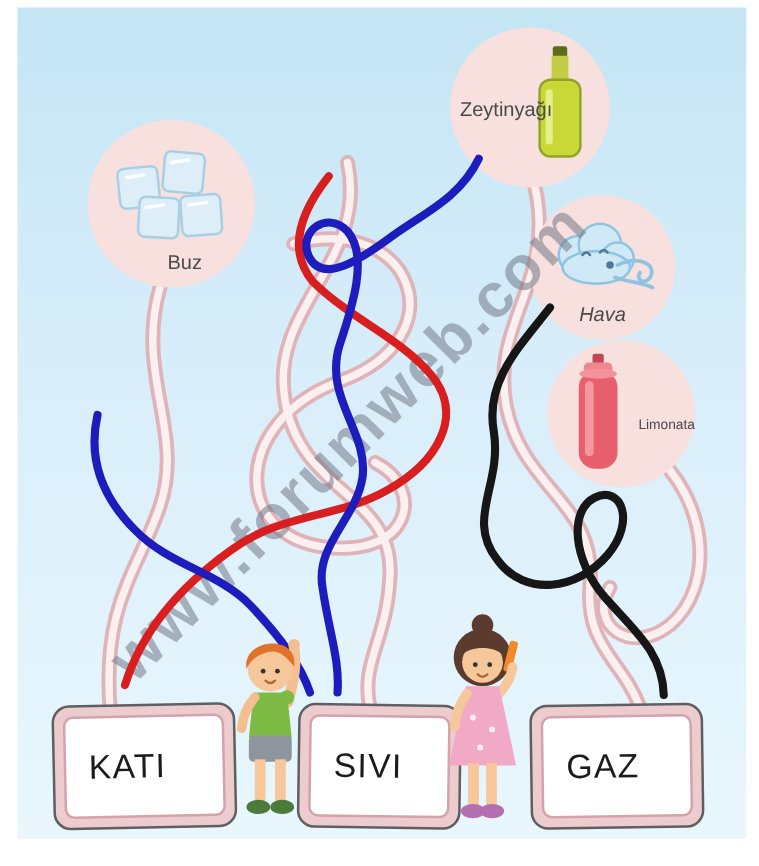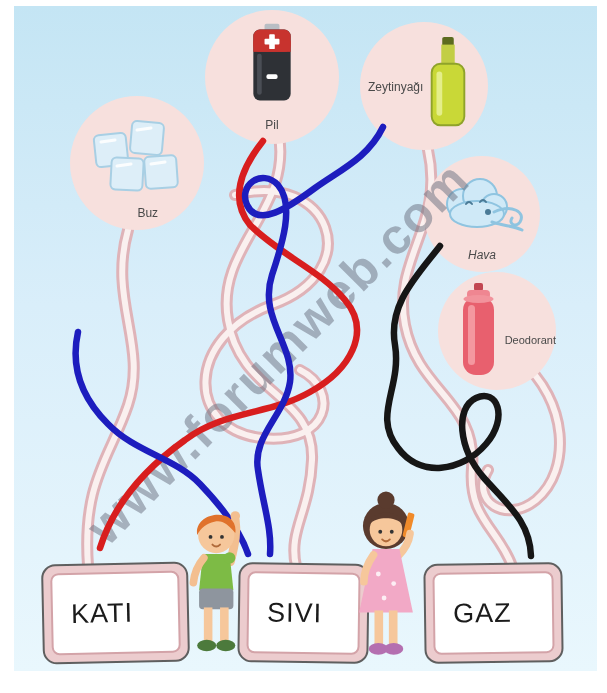--- a/index.html
+++ b/index.html
@@ -6,21 +6,21 @@
   .page { position:relative; width:607px; height:693px; background:#ffffff; overflow:hidden; }
   .sky { position:absolute; left:14px; top:6px; width:583px; height:665px;
          background:linear-gradient(180deg,#c4e5f4 0%, #d9eefa 45%, #e9f7fd 100%); z-index:0; }
 
   svg.layer { position:absolute; left:0; top:0; width:607px; height:693px; pointer-events:none; }
   .ribbons { z-index:5; }
   .marker-lines { z-index:50; }
 
   .circle { position:absolute; border-radius:50%; background:#f7e0dd; z-index:10; }
   .circle .icon { position:absolute; }
-  .circle-label { position:absolute; font-size:12px; color:#4a4a4a; white-space:nowrap; }
+  .circle-label { position:absolute; font-size:16px; color:#4a4a4a; white-space:nowrap; }
 
   .watermark { position:absolute; left:75px; top:515px; transform:rotate(-45deg); transform-origin:0 0;
                font-size:50px; font-weight:bold; letter-spacing:2px; white-space:nowrap;
                color:rgba(110,115,130,0.52); z-index:40; }
 
   .box { position:absolute; width:147px; height:100px; background:#ecccce; border:2px solid #5f5f5f;
          border-radius:14px; padding:7px; box-sizing:border-box; z-index:60; }
   .box-inner { width:100%; height:100%; background:#ffffff; border:2px solid #d3a3a8; border-radius:8px;
                box-sizing:border-box; display:flex; align-items:center; padding-left:18px;
                font-size:27px; color:#1b1b1b; letter-spacing:1px; }
@@ -50,33 +50,20 @@
       <g stroke="#faf0ef" stroke-width="6">
         <path d="M278,130 C295,210 215,245 228,320 C240,395 315,395 312,460 C310,512 288,530 296,566"></path>
         <path d="M428,150 C445,225 392,258 405,325 C418,392 478,402 472,468 C468,518 498,528 512,566"></path>
         <path d="M128,230 C108,300 148,345 128,405 C110,458 82,482 88,566"></path>
         <path d="M235,195 C330,170 368,270 272,305 C185,337 185,430 262,438 C330,445 340,390 300,370"></path>
         <path d="M520,360 C568,400 572,470 536,500 C505,525 470,500 488,470"></path>
       </g>
     </g>
   </svg>
 
-  <div class="circle" style="left:205px; top:10px; width:134px; height:134px;">
-    <svg class="icon" style="left:39px; top:8px;" width="56" height="92" viewBox="0 0 60 90">
-      <rect x="22" y="2" width="16" height="8" rx="2" fill="#b9bec4"></rect>
-      <rect x="10" y="8" width="40" height="76" rx="7" fill="#2e3136"></rect>
-      <rect x="10" y="8" width="40" height="24" rx="7" fill="#c8332e"></rect>
-      <rect x="10" y="20" width="40" height="12" fill="#c8332e"></rect>
-      <rect x="27" y="13" width="6" height="16" rx="1" fill="#ffffff"></rect>
-      <rect x="22" y="18" width="16" height="6" rx="1" fill="#ffffff"></rect>
-      <rect x="24" y="56" width="12" height="5" rx="2" fill="#ffffff"></rect>
-      <rect x="14" y="34" width="5" height="44" rx="2.5" fill="#4a4e55"></rect>
-    </svg>
-    <span class="circle-label" style="left:50%; bottom:12px; transform:translateX(-50%);">Pil</span>
-  </div>
 
   <div class="circle" style="left:360px; top:22px; width:128px; height:128px;">
     <svg class="icon" style="right:16px; top:8px; position:absolute;" width="48" height="106" viewBox="0 0 50 100">
       <rect x="19" y="2" width="12" height="10" rx="2" fill="#5c6b1f"></rect>
       <rect x="18" y="10" width="14" height="24" fill="#c2ce45"></rect>
       <rect x="8" y="30" width="34" height="64" rx="9" fill="#c9d837" stroke="#8fa32a" stroke-width="2"></rect>
       <rect x="13" y="38" width="6" height="46" rx="3" fill="#e4ee8a"></rect>
     </svg>
     <span class="circle-label" style="left:8px; top:58px;">Zeytinyağı</span>
   </div>
@@ -118,21 +105,21 @@
   </div>
 
   <div class="circle" style="left:438px; top:272px; width:118px; height:118px;">
     <svg class="icon" style="left:16px; top:8px;" width="50" height="102" viewBox="0 0 50 100">
       <rect x="20" y="2" width="9" height="8" rx="2" fill="#c24752"></rect>
       <rect x="13" y="9" width="23" height="9" rx="4" fill="#ef8691"></rect>
       <rect x="9" y="16" width="31" height="78" rx="13" fill="#e8606e"></rect>
       <rect x="14" y="24" width="7" height="60" rx="3.5" fill="#f4979f"></rect>
       <ellipse cx="24.5" cy="18" rx="15" ry="4" fill="#f2939c"></ellipse>
     </svg>
-    <span class="circle-label" style="right:0px; top:62px; font-size:11px;">Deodorant</span>
+    <span class="circle-label" style="right:0px; top:62px; font-size:11px;">Limonata</span>
   </div>
 
   <div class="watermark">www.forumweb.com</div>
 
   <svg class="layer marker-lines" viewBox="0 0 607 693">
     <g fill="none" stroke-linecap="round" stroke-linejoin="round" stroke-width="6.5">
       <path stroke="#d81e1e" d="M263,141 C240,170 230,200 250,225 C280,255 320,270 345,300 C372,332 350,370 310,392 C270,415 225,410 185,440 C150,465 115,500 100,548"></path>
       <path stroke="#1d1dbe" d="M383,127 C368,158 340,170 315,188 C288,208 258,228 247,205 C238,185 262,168 278,185 C295,205 282,245 272,275 C258,318 295,345 290,382 C285,415 252,436 258,470 C263,505 272,528 270,554"></path>
       <path stroke="#1d1dbe" d="M78,332 C70,368 82,398 108,424 C135,452 175,458 200,484 C222,507 240,530 248,554"></path>
       <path stroke="#161616" d="M440,246 C415,278 388,305 395,345 C402,388 372,415 398,448 C420,478 462,472 486,444 C509,417 497,388 476,398 C455,408 458,448 484,478 C508,505 530,522 531,556"></path>

